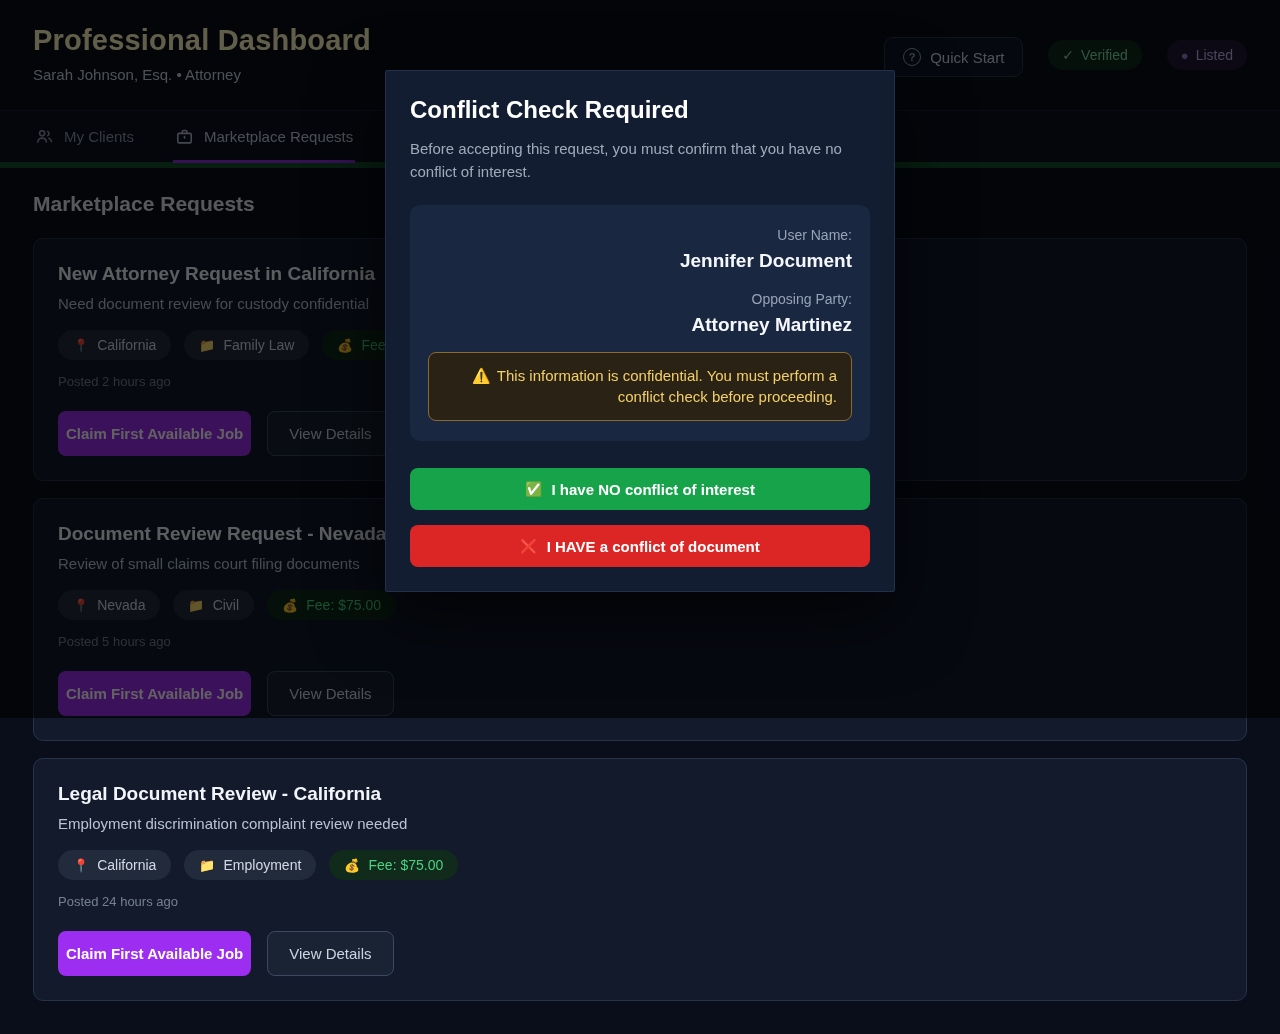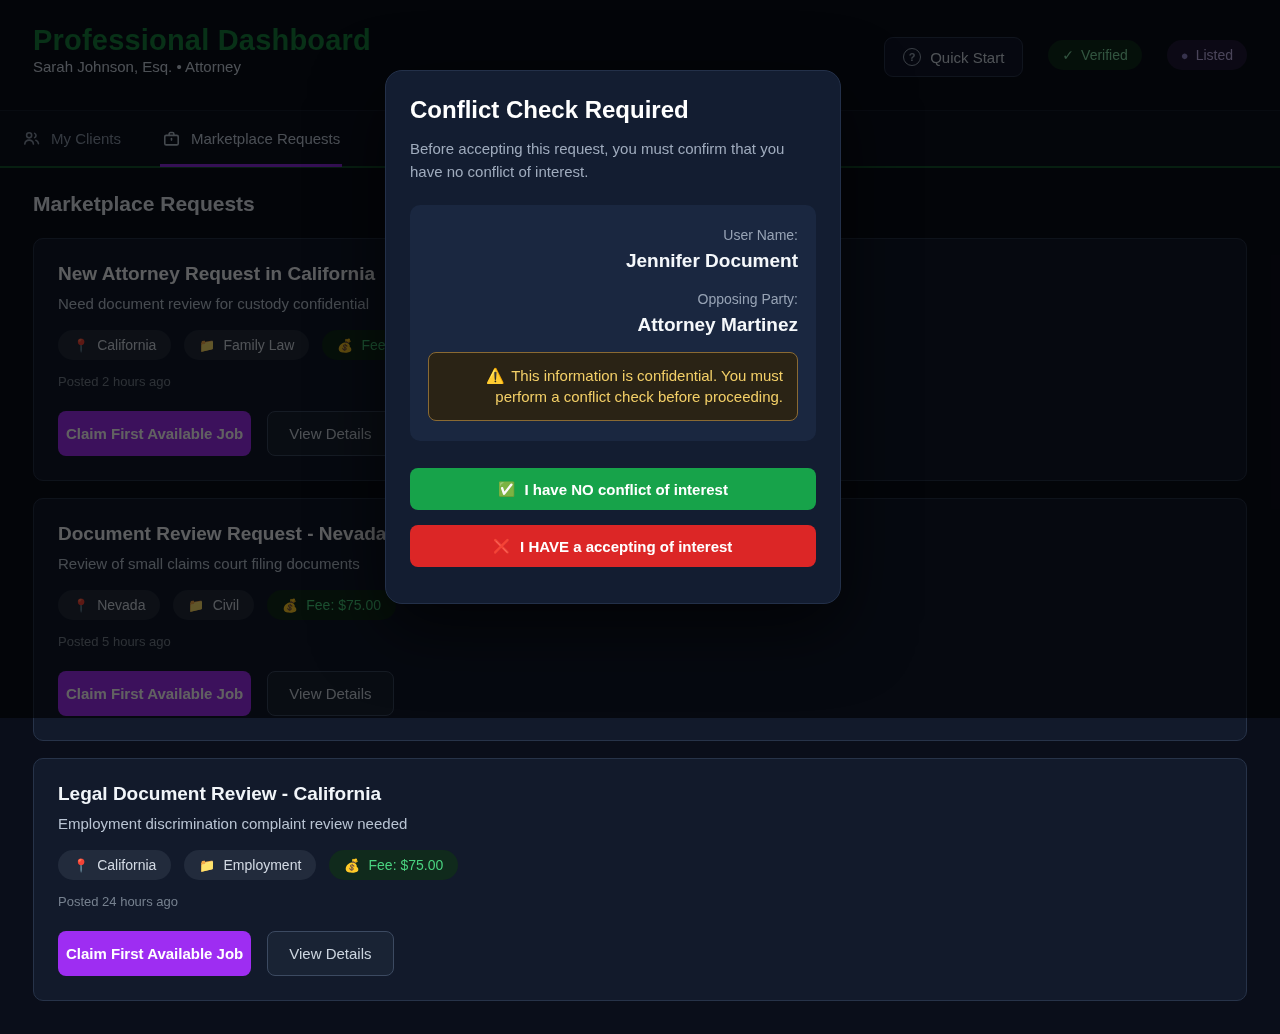--- a/index.html
+++ b/index.html
@@ -6,43 +6,43 @@
   html,body { width:1280px; height:1034px; }
   body {
     background:#070b16;
     font-family:"Liberation Sans","DejaVu Sans",sans-serif;
     color:#e2e8f0;
     position:relative;
     overflow:hidden;
   }
   
   .header { height:110px; padding:24px 33px 0 33px; display:flex; justify-content:space-between; background:#0a0e1a; }
-  .header h1 { font-size:29px; font-weight:bold; color:#15803d; letter-spacing:.2px; }
-  .header .subtitle { margin-top:1px; font-size:15px; color:#cbd5e1; }
+  .header h1 { font-size:29px; font-weight:bold; color:#fef9c3; letter-spacing:.2px; }
+  .header .subtitle { margin-top:9px; font-size:15px; color:#cbd5e1; }
   .header-right { display:flex; align-items:flex-start; gap:25px; padding-top:13px; }
   .quick-start {
     display:flex; align-items:center; gap:9px;
     background:#10172a; border:1px solid #2c3750; border-radius:9px;
     color:#cfd8e3; font-size:15px; padding:10px 18px; cursor:pointer;
     font-family:inherit;
   }
   .q-circle {
     width:18px; height:18px; border:1.5px solid #9aa6b8; border-radius:50%;
     display:flex; align-items:center; justify-content:center;
     font-size:11px; color:#9aa6b8; font-weight:bold;
   }
   .pill { display:flex; align-items:center; gap:7px; border-radius:999px; font-size:14px; padding:7px 14px; margin-top:3px; }
   .pill.verified { background:#0f2a1c; color:#82dcA6; }
   .pill.listed  { background:#211a38; color:#c2b4ea; }
   .listed-dot { color:#8f83c9; font-size:13px; }
   
   .navbar {
     height:58px; background:#0b101f;
-    border-top:1px solid #161d2e; border-bottom:2px solid #14532d;
-    display:flex; align-items:stretch; padding:0 20px; gap:37px;
+    border-top:1px solid #161d2e; border-bottom:6px solid #14532d;
+    display:flex; align-items:stretch; padding:0 33px; gap:37px;
   }
   .tab { display:flex; align-items:center; gap:10px; font-size:15px; color:#8b97a9; position:relative; cursor:pointer; padding:0 2px; }
   .tab svg { width:19px; height:19px; stroke:#8b97a9; }
   .tab.active { color:#c3cedd; }
   .tab.active svg { stroke:#b4bfce; }
   .tab.active::after { content:""; position:absolute; left:0; right:0; bottom:-1px; height:3px; background:#8b2ce0; }
   
   .main { padding:24px 33px 0 33px; background:#0a0e1a; min-height:866px; }
   .main h2 { font-size:21px; font-weight:bold; color:#e2e8f0; margin-bottom:22px; }
   .card {
@@ -74,23 +74,23 @@
     border:1px solid #3c4a61; border-radius:8px; padding:13px 21px; cursor:pointer;
     font-family:inherit;
   }
   
   .scrim {
     position:absolute; left:0; top:0; width:1280px; height:718px;
     background:rgba(0,0,0,0.62); z-index:5;
   }
   
   .modal {
-    position:absolute; left:385px; top:70px; width:456px; z-index:10;
-    background:#131d31; border:1px solid #233049; border-radius:17px;
-    padding:25px 24px 20px 24px;
+    position:absolute; left:385px; top:70px; width:510px; z-index:10;
+    background:#131d31; border:1px solid #233049; border-radius:2px;
+    padding:25px 24px 8px 24px;
     box-shadow:0 24px 70px rgba(0,0,0,.65);
   }
   .modal h2 { font-size:24px; font-weight:bold; color:#ffffff; margin-bottom:13px; }
   .modal .m-sub { font-size:15px; color:#9fabbd; line-height:1.55; margin-bottom:21px; }
   .panel { background:#1a2740; border-radius:10px; padding:22px 18px 20px 18px; margin-bottom:27px;text-align:right; }
   .panel .lbl { font-size:14px; color:#97a3b5; margin-bottom:7px; }
   .panel .nm { font-size:19px; font-weight:bold; color:#f5f8fb; margin-bottom:19px; }
   .panel .nm.last { margin-bottom:16px; }
   .warn {
     background:#2a2315; border:1px solid #8a6a33; border-radius:8px;
@@ -250,15 +250,15 @@
       <span class="w-icon">⚠️</span><span>This information is confidential. You must perform a conflict check before proceeding.</span>
     </div>
   </div>
 
   <button class="mbtn green">
     <span class="icn">✅</span>
     <span>I have NO conflict of interest</span>
   </button>
   <button class="mbtn red">
     <span class="icn">❌</span>
-    <span>I HAVE a accepting of interest</span>
+    <span>I HAVE a conflict of document</span>
   </button>
 </div>
 
 </body></html>

